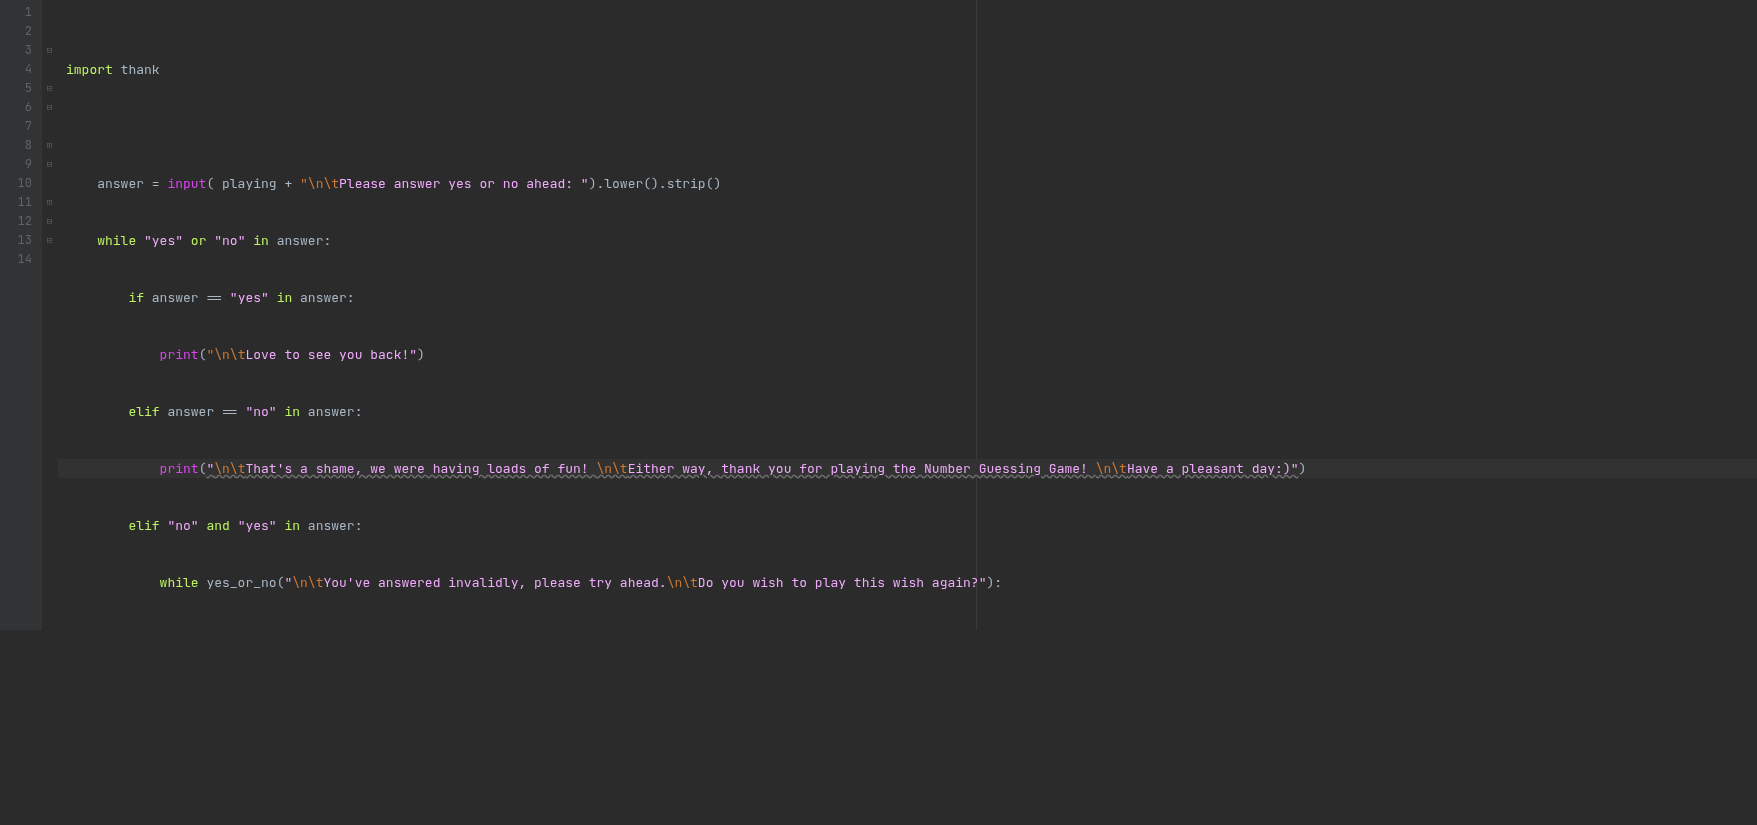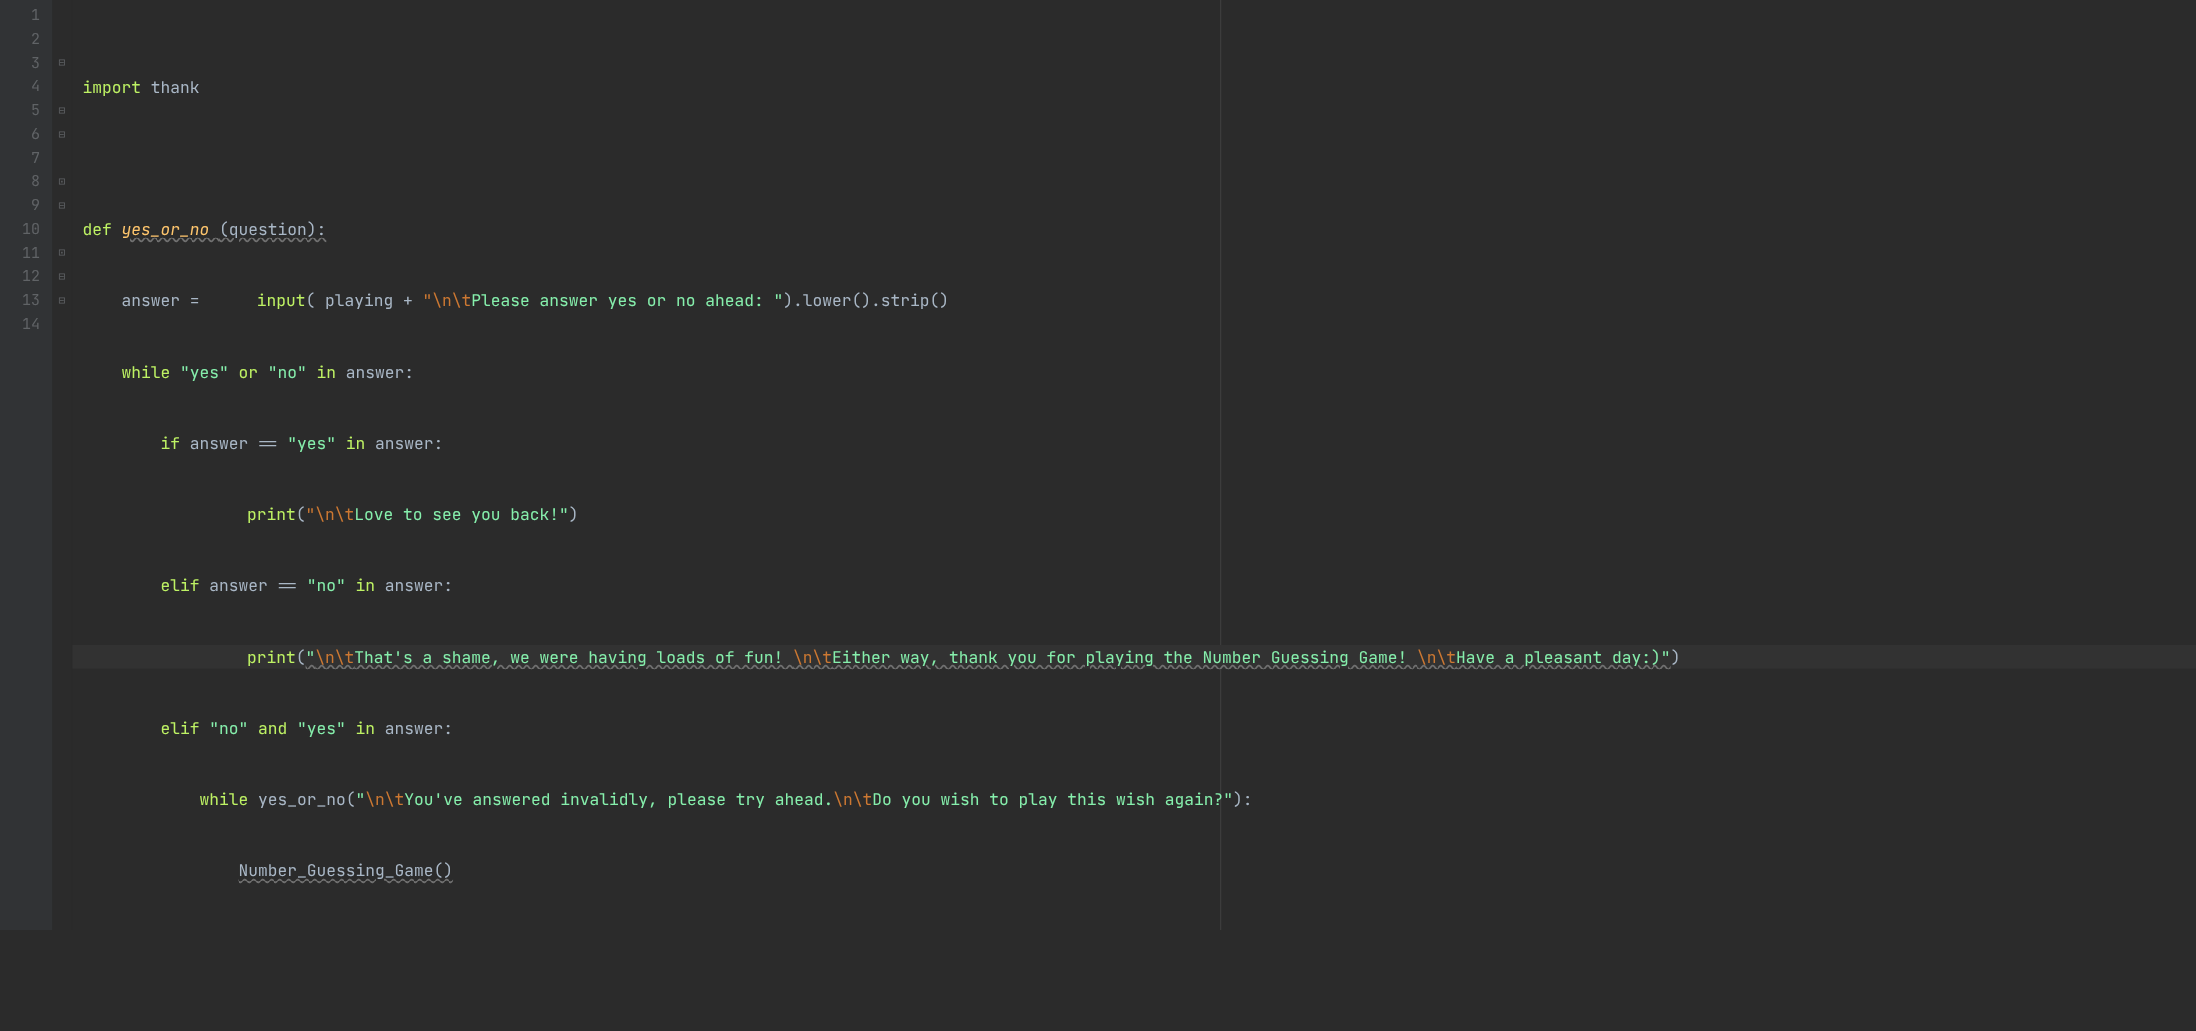--- a/index.html
+++ b/index.html
@@ -56,23 +56,23 @@
   .margin-guide {
     position: absolute;
     top: 0; bottom: 0;
     left: 918px;
     width: 1px;
     background: #3c3c3c;
     z-index: 0;
   }
   .kw { color: #bef264; }
   .fn { color: #ffc66d; font-style: italic; }
-  .str { color: #86efac; }
+  .str { color: #f0abfc; }
   .esc { color: #cc7832; }
-  .builtin { color: #bef264; margin-left: 38px; }
+  .builtin { color: #d946ef; }
   .wavy { text-decoration: underline; text-decoration-style: wavy; text-decoration-color: #707070; }
 </style>
 </head>
 <body>
 
 <div class="editor-area">
   <div class="gutter">
     <div>1</div>
       <div>2</div>
     <div>3</div>
@@ -101,24 +101,22 @@
       <div></div>
       <div>⊡</div>
       <div>⊟</div>
       <div>⊟</div>
       <div></div>
   </div>
   <div class="code">
     <div class="margin-guide"></div>
     <div class="line"><span class="kw">import</span><span> thank</span></div>
     <div class="line"></div>
-    <div class="line"><span class="kw">def </span><span class="fn wavy">yes_or_no </span><span class="wavy">(question):</span></div>
     <div class="line"><span>    </span><span>answer = </span><span class="builtin">input</span><span>( playing + </span><span class="esc">"\n\t</span><span class="str">Please answer yes or no ahead: "</span><span>).lower().strip()</span></div>
     <div class="line"><span>    </span><span class="kw">while </span><span class="str">"yes"</span><span class="kw"> or </span><span class="str">"no"</span><span class="kw"> in </span><span>answer:</span></div>
     <div class="line"><span>        </span><span class="kw">if </span><span>answer == </span><span class="str">"yes"</span><span class="kw"> in </span><span>answer:</span></div>
     <div class="line"><span>            </span><span class="builtin">print</span><span>(</span><span class="esc">"\n\t</span><span class="str">Love to see you back!"</span><span>)</span></div>
     <div class="line"><span>        </span><span class="kw">elif </span><span>answer == </span><span class="str">"no"</span><span class="kw"> in </span><span>answer:</span></div>
     <div class="line hl"><span>            </span><span class="builtin">print</span><span>(</span><span class="str wavy">"</span><span class="esc wavy">\n\t</span><span class="str wavy">That's a shame, we were having loads of fun! </span><span class="esc wavy">\n\t</span><span class="str wavy">Either way, thank you for playing the Number Guessing Game! </span><span class="esc wavy">\n\t</span><span class="str wavy">Have a pleasant day:)"</span><span>)</span></div>
     <div class="line"><span>        </span><span class="kw">elif </span><span class="str">"no"</span><span class="kw"> and </span><span class="str">"yes"</span><span class="kw"> in </span><span>answer:</span></div>
     <div class="line"><span>            </span><span class="kw">while </span><span>yes_or_no</span><span>(</span><span class="str">"</span><span class="esc">\n\t</span><span class="str">You've answered invalidly, please try ahead.</span><span class="esc">\n\t</span><span class="str">Do you wish to play this wish again?"</span><span>):</span></div>
-    <div class="line"><span>                </span><span class="wavy">Number_Guessing_Game()</span></div>
   </div>
 </div>
 
 </body></html>

